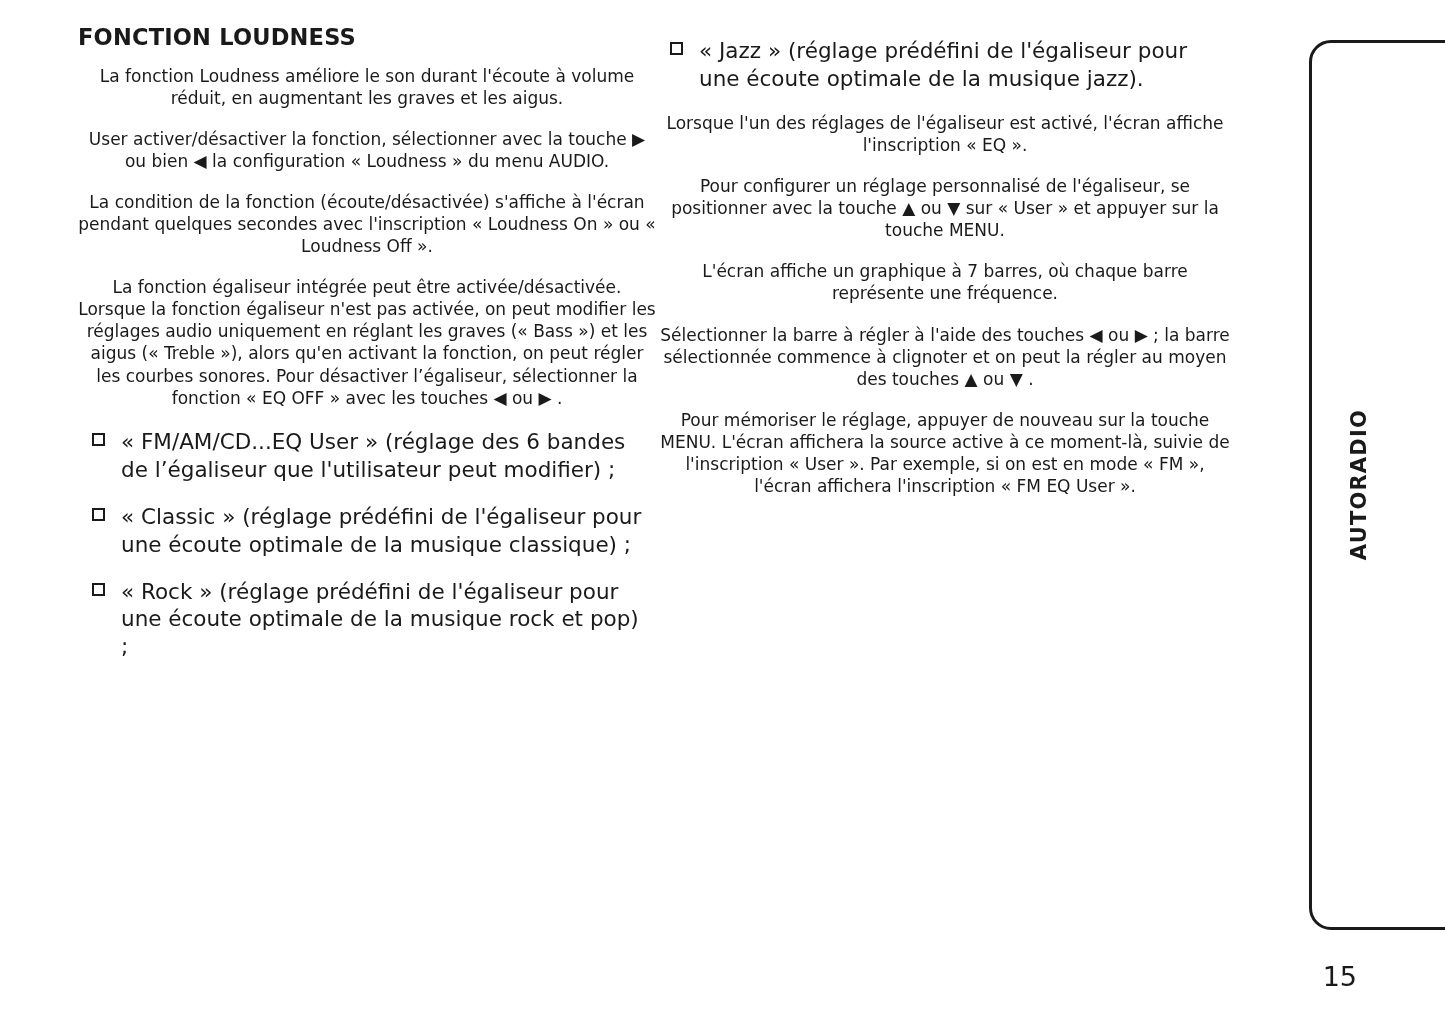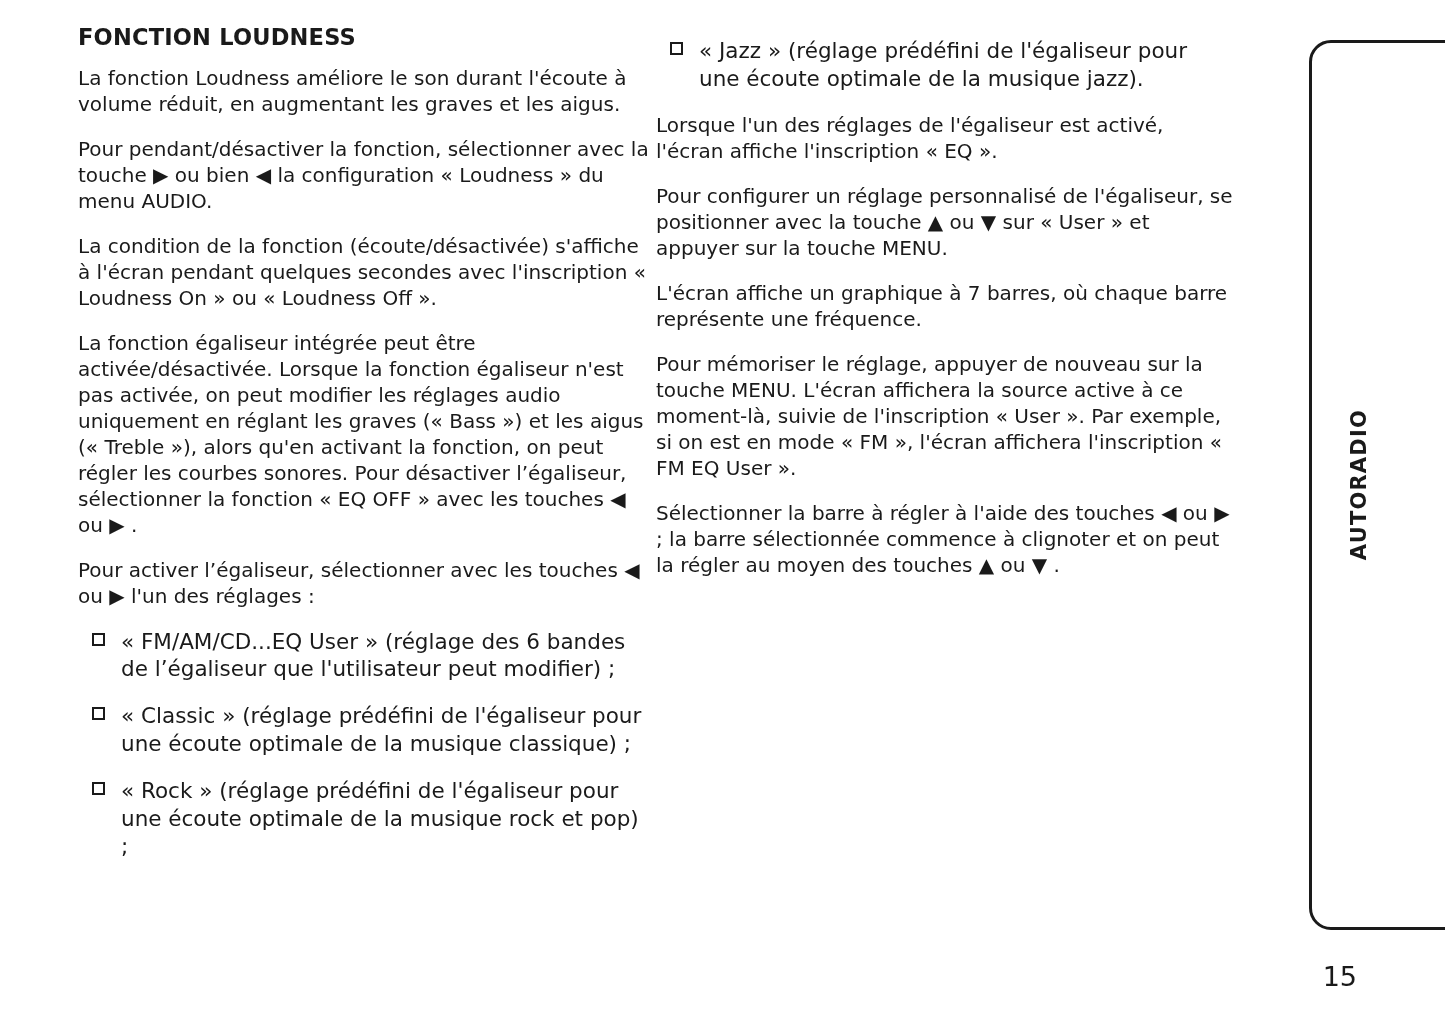--- a/index.html
+++ b/index.html
@@ -46,24 +46,24 @@
   }
   h2.section .sub {
     display: block;
     font-size: 21px;
     font-weight: bold;
   }
   .spaced-top {
     margin-top: 34px;
   }
   p.para {
-    font-size: 20px;
+    font-size: 17px;
     line-height: 1.30;
     margin: 0 0 19px 0;
-    text-align: left;
+    text-align: center;
   }
   .bullets {
     margin: 13px;
     padding: 0;
     list-style: none;
   }
   .bullets li {
     position: relative;
     font-size: 21.5px;
     line-height: 1.30;
@@ -130,25 +130,24 @@
 <div class="page">
 
   <div class="columns">
 
     <div class="col">
 
       <h2 class="section">
         <span>FONCTION LOUDNESS</span>
       </h2>
       <p class="para">La fonction Loudness améliore le son durant l'écoute à volume réduit, en augmentant les graves et les aigus.</p>
-      <p class="para">Pour pendant/désactiver la fonction, sélectionner avec la touche ▶ ou bien ◀ la configuration « Loudness » du menu AUDIO.</p>
+      <p class="para">User activer/désactiver la fonction, sélectionner avec la touche ▶ ou bien ◀ la configuration « Loudness » du menu AUDIO.</p>
       <p class="para">La condition de la fonction (écoute/désactivée) s'affiche à l'écran pendant quelques secondes avec l'inscription « Loudness On » ou « Loudness Off ».</p>
 
       <p class="para">La fonction égaliseur intégrée peut être activée/désactivée. Lorsque la fonction égaliseur n'est pas activée, on peut modifier les réglages audio uniquement en réglant les graves (« Bass ») et les aigus (« Treble »), alors qu'en activant la fonction, on peut régler les courbes sonores. Pour désactiver l’égaliseur, sélectionner la fonction « EQ OFF » avec les touches ◀ ou ▶ .</p>
-      <p class="para">Pour activer l’égaliseur, sélectionner avec les touches ◀ ou ▶ l'un des réglages :</p>
 
       <ul class="bullets">
         <li>
           <span class="box"></span>
           <span>« FM/AM/CD...EQ User » (réglage des 6 bandes de l’égaliseur que l'utilisateur peut modifier) ;</span>
         </li>
         <li>
           <span class="box"></span>
           <span>« Classic » (réglage prédéfini de l'égaliseur pour une écoute optimale de la musique classique) ;</span>
         </li>
@@ -166,22 +165,22 @@
           <span class="box"></span>
           <span>« Jazz » (réglage prédéfini de l'égaliseur pour une écoute optimale de la musique jazz).</span>
         </li>
       </ul>
 
       <p class="para">Lorsque l'un des réglages de l'égaliseur est activé, l'écran affiche l'inscription « EQ ».</p>
 
 
       <p class="para">Pour configurer un réglage personnalisé de l'égaliseur, se positionner avec la touche ▲ ou ▼ sur « User » et appuyer sur la touche MENU.</p>
       <p class="para">L'écran affiche un graphique à 7 barres, où chaque barre représente une fréquence.</p>
+      <p class="para">Sélectionner la barre à régler à l'aide des touches ◀ ou ▶ ; la barre sélectionnée commence à clignoter et on peut la régler au moyen des touches ▲ ou ▼ .</p>
       <p class="para">Pour mémoriser le réglage, appuyer de nouveau sur la touche MENU. L'écran affichera la source active à ce moment-là, suivie de l'inscription « User ». Par exemple, si on est en mode « FM », l'écran affichera l'inscription « FM EQ User ».</p>
-      <p class="para">Sélectionner la barre à régler à l'aide des touches ◀ ou ▶ ; la barre sélectionnée commence à clignoter et on peut la régler au moyen des touches ▲ ou ▼ .</p>
     </div>
   </div>
 
   <div class="side-tab">
     <div class="frame"></div>
     <div class="vlabel">
       <span>AUTORADIO</span>
     </div>
   </div>
 

